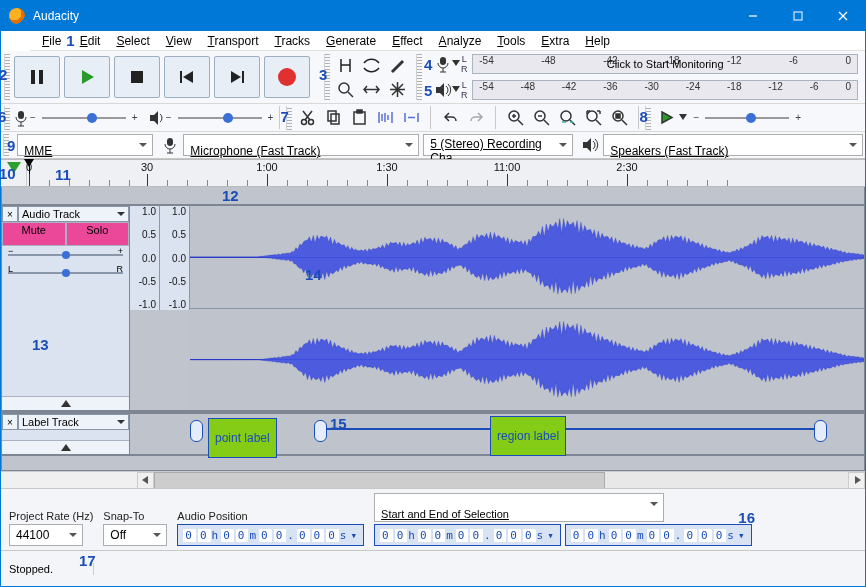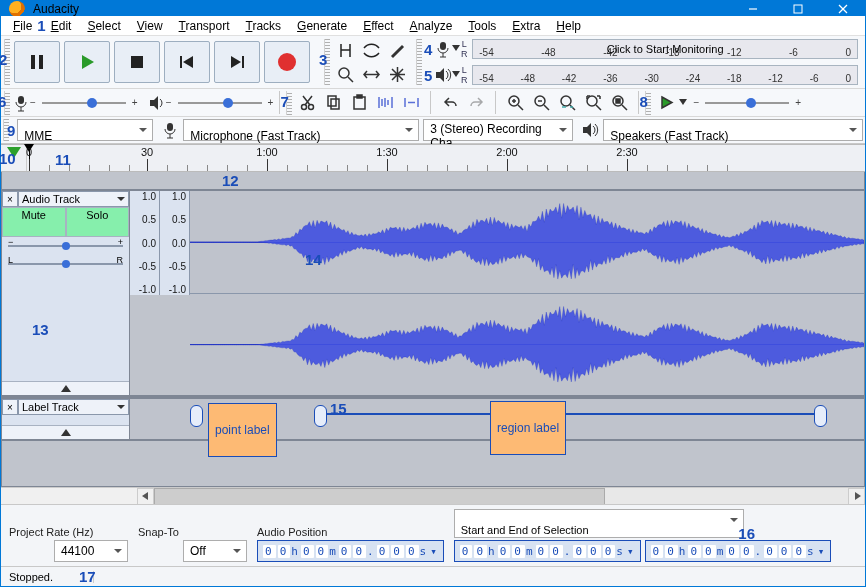--- a/index.html
+++ b/index.html
@@ -1,110 +1,110 @@
 <!DOCTYPE html>
 <html><head>
 <meta charset="utf-8">
 <style>
   * { box-sizing: border-box; margin: 0; padding: 0; }
   body { font-family: "Segoe UI", Tahoma, sans-serif; font-size: 12px; background: #fff; user-select: none; }
   .window { width: 866px; height: 587px; border: 1px solid #0078d7; display: flex; flex-direction: column; }
   
-  .titlebar { height: 15px; background: #0078d7; color: #000000; display: flex; align-items: center; }
+  .titlebar { height: 30px; background: #0078d7; color: #ffffff; display: flex; align-items: center; }
   .titlebar .app-icon { width: 16px; height: 16px; margin: 0 8px; background: radial-gradient(circle at 35% 35%, #ffb020 0 45%, #e07000 46% 70%, #0078d7 71%); border-radius: 50%; }
   .titlebar .title { flex: 1; font-size: 12px; }
   .win-btn { width: 45px; height: 30px; display: flex; align-items: center; justify-content: center; color: #fff; font-size: 12px; }
   
-  .menubar { height: 20px; display: flex; align-items: center; padding: 4px 4px; background: #fff; border-bottom: 1px solid #e0e0e0; }
+  .menubar { height: 20px; display: flex; align-items: center; padding: 4px 4px; background: #fff; border-bottom: 1px solid #e0e0e0; margin-left: 29px; }
   .menu-item { padding: 1px 8px; font-size: 12px; }
   .menu-item u { text-decoration: underline; }
   
   .tool-area { background: #f6f8fb; border-bottom: 1px solid #c8c8c8; }
   .tool-row { display: flex; align-items: stretch; }
   .tool-section { display: flex; align-items: center; padding: 2px 3px; position: relative; }
   .grip { width: 6px; background: repeating-linear-gradient(0deg, #b0b0b0 0 1px, transparent 1px 3px); margin-right: 2px; border-left: 1px solid #d0d0d0; cursor: move; }
   .annot { position: absolute; font-size: 15px; font-weight: 700; color: #1a4db8; z-index: 5; pointer-events: none; }
   
   .tbtn { width: 46px; height: 42px; background: #e8eef6; border: 1px solid #9daec0; border-radius: 2px; margin: 2px; display: flex; align-items: center; justify-content: center; }
   .tbtn svg { width: 20px; height: 20px; }
   .rec-dot { width: 18px; height: 18px; border-radius: 50%; background: #e03030; }
   
   .sbtn { width: 26px; height: 24px; border: 1px solid transparent; border-radius: 2px; display: flex; align-items: center; justify-content: center; margin: 0; }
   .sbtn svg { width: 17px; height: 17px; stroke: #333; stroke-width: 1.5; fill: none; }
   .sbtn .fill { fill: #333; }
   .sgrid { display: grid; grid-template-columns: repeat(3, 26px); grid-auto-rows: 24px; }
   
   .meter { display: flex; flex-direction: column; justify-content: center; gap: 2px; flex: 1; padding: 2px 4px; position: relative; height: 24px; }
-  .meter-row { border: 1px solid #a8b4c0; height: 20px; display: flex; align-items: flex-end; justify-content: space-between; padding: 0 6px; font-size: 10px; color: #333; background: #e8e8ee; overflow: hidden; }
+  .meter-row { border: 1px solid #a8b4c0; height: 20px; display: flex; align-items: flex-start; justify-content: space-between; padding: 0 6px; font-size: 10px; color: #333; background: #e8e8ee; overflow: hidden; }
   .meter-click { position: absolute; left: 0; right: 0; top: 50%; transform: translateY(-50%); text-align: center; font-size: 11px; color: #000; pointer-events: none; }
   .mic-ico, .spk-ico { width: 18px; height: 18px; }
   .LR { font-size: 9px; line-height: 10px; width: 8px; color: #335; text-align: center; }
   
   .hslider { width: 84px; height: 14px; position: relative; margin: 0 6px; }
   .hslider:before { content: ""; position: absolute; left: 0; right: 0; top: 6px; height: 2px; background: #999; }
   .hslider .thumb { position: absolute; top: 2px; width: 10px; height: 10px; background: #3a6fd8; border-radius: 50%; }
   .pm { font-size: 10px; color: #444; }
   
   .dev-row { display: flex; align-items: center; padding: 2px; background: #f6f8fb; border-top: 1px solid #d8d8d8; }
-  .combo { height: 22px; border: 1px solid #adadad; background: #fff; display: flex; align-items: center; padding: 12px 18px 0 6px; font-size: 12px; position: relative; }
+  .combo { height: 22px; border: 1px solid #adadad; background: #fff; display: flex; align-items: center; padding: 12px 18px 0 6px; font-size: 12px; position: relative; text-decoration: underline; }
   .combo:after { content: ""; position: absolute; right: 5px; top: 8px; border: 4px solid transparent; border-top-color: #555; }
   
   .ruler-row { display: flex; background: #eef0f4; border-top: 1px solid #bbb; border-bottom: 1px solid #bbb; height: 28px; position: relative; }
   .ruler-pin { width: 26px; display: flex; align-items: flex-start; justify-content: center; padding-top: 2px; border-right: 1px solid #ccc; }
   .pin-tri { width: 0; height: 0; border-left: 7px solid transparent; border-right: 7px solid transparent; border-top: 11px solid #2ca02c; }
   .ruler { flex: 1; position: relative; font-size: 11px; }
   .ruler .maj { position: absolute; top: 14px; bottom: 0; border-left: 1px solid #333; }
   .ruler .lab { position: absolute; top: 1px; transform: translateX(-50%); color: #111; }
   .playhead { position: absolute; top: 0; bottom: 0; width: 1px; background: #000; }
   .playhead:before { content: ""; position: absolute; top: -1px; left: -5px; width: 0; height: 0; border-left: 5px solid transparent; border-right: 5px solid transparent; border-bottom: 8px solid #000; transform: rotate(180deg); }
   
   .tracks { flex: 1; background: #c0c4cc; border: 1px solid #7e8694; border-top: none; overflow: hidden; display: flex; flex-direction: column; }
   .track { display: flex; border-top: 2px solid #7e8694; border-bottom: 2px solid #7e8694; }
   .track-panel { width: 128px; background: #dbe3f0; border-right: 1px solid #7e8694; display: flex; flex-direction: column; font-size: 11px; position: relative; }
   .tp-row { display: flex; }
   .tp-close { width: 16px; height: 16px; display: flex; align-items: center; justify-content: center; border: 1px solid #8a97ab; background: #eef2f9; font-size: 10px; cursor: pointer; }
   .tp-title { flex: 1; background: #eef2f9; border: 1px solid #8a97ab; height: 16px; display: flex; align-items: center; justify-content: space-between; padding: 0 3px; cursor: pointer; }
   .tp-title:after { content: ""; border: 4px solid transparent; border-top-color: #333; margin-top: 3px; }
   .ms-row { display: flex; }
-  .msbtn { flex: 1; text-align: center; border: 1px solid #a8b2c2; background: #86efac; height: 30px; line-height: 15px; cursor: pointer; }
+  .msbtn { flex: 1; text-align: center; border: 1px solid #a8b2c2; background: #ec4899; height: 24px; line-height: 15px; cursor: pointer; }
   .mini-slider { margin: 3px 6px; height: 12px; position: relative; }
   .mini-slider:before { content: ""; position: absolute; left: 0; right: 0; top: 5px; height: 2px; background: #8a97ab; }
   .mini-slider .th { position: absolute; width: 8px; height: 8px; top: 2px; left: 50%; margin-left: -4px; background: #3a6fd8; border-radius: 50%; }
   .mini-slider .l { position: absolute; font-size: 9px; top: -3px; }
   .mini-slider .l.a { left: 0; } .mini-slider .l.b { right: 0; }
   .tp-info { font-size: 10px; color: #222; padding: 2px 4px; line-height: 12px; }
   .tp-collapse { border-top: 1px solid #a8b2c2; background: #eef2f9; text-align: center; height: 14px; cursor: pointer; }
   .tp-collapse svg { width: 10px; height: 8px; }
   
   .vscale { width: 30px; background: #dbe3f0; border-right: 1px solid #8a97ab; font-size: 10px; display: flex; flex-direction: column; justify-content: space-between; padding: 0 3px 0 0; text-align: right; color: #111; }
   
   .wave-cell { flex: 1; display: flex; flex-direction: column; }
   .channel { flex: 1; background: #bfc3cc; border-bottom: 1px solid #8a97ab; position: relative; overflow: hidden; }
   .channel:last-child { border-bottom: none; }
   .channel .midline { position: absolute; left: 0; right: 0; top: 50%; height: 1px; background: #3040c8; }
   .channel svg { position: absolute; inset: 0; width: 100%; height: 100%; }
   
   .label-body { flex: 1; background: #bfc3cc; position: relative; height: 40px; }
   .handle { width: 13px; height: 22px; border: 1px solid #1a4db8; background: #e6edfa; border-radius: 6px; position: absolute; }
-  .lbl-box { position: absolute; border: 1px solid #1a4db8; background: #fdba74; color: #1a4db8; padding: 19px 6px; font-size: 12px; white-space: nowrap; }
+  .lbl-box { position: absolute; border: 1px solid #1a4db8; background: #84cc16; color: #1a4db8; padding: 12px 6px; font-size: 12px; white-space: nowrap; }
   .region-line { position: absolute; top: 14px; height: 2px; background: #1a4db8; }
   
   .hscroll { height: 17px; background: #f0f0f0; border-top: 1px solid #ccc; display: flex; align-items: center; }
   .hscroll .lt, .hscroll .rt { width: 17px; height: 17px; display: flex; align-items: center; justify-content: center; background: #f0f0f0; border: 1px solid #ccc; }
   .hscroll .trk { flex: 1; background: #e8e8e8; height: 17px; position: relative; }
   .hscroll .th { position: absolute; left: 0; width: 65%; top: 0; bottom: 0; background: #cdcdcd; border: 1px solid #aaa; }
   
   .selbar { background: #f3f5f8; border-top: 1px solid #c8c8c8; padding: 4px 8px; display: flex; gap: 10px; align-items: flex-end; position: relative; }
   .selcol { display: flex; flex-direction: column; gap: 2px; }
   .selcol label { font-size: 11px; color: #222; }
-  .sel-combo { height: 22px; border: 1px solid #adadad; background: #fff; padding: 0 18px 0 6px; position: relative; display: flex; align-items: center; width: 74px; margin-left: 45px; }
+  .sel-combo { height: 22px; border: 1px solid #adadad; background: #fff; padding: 0 18px 0 6px; position: relative; display: flex; align-items: center; width: 74px; }
   .sel-combo:after { content: ""; position: absolute; right: 5px; top: 8px; border: 4px solid transparent; border-top-color: #555; }
   .timebox { height: 22px; background: #d7e2f2; border: 1px solid #1a4db8; padding: 0 4px; font-family: ui-monospace, Consolas, monospace; font-size: 11px; letter-spacing: 2px; color: #1a4db8; display: flex; align-items: center; }
   .timebox span.d { background: #fff; padding: 0 2px; margin: 0 1px; color: #1a4db8; border-radius: 1px; }
-  .status { height: 20px; background: #f3f5f8; border-top: 1px solid #c8c8c8; display: flex; align-items: center; padding: 4px 8px; font-size: 11px; position: relative; }
+  .status { height: 36px; background: #f3f5f8; border-top: 1px solid #c8c8c8; display: flex; align-items: center; padding: 4px 8px; font-size: 11px; position: relative; }
   .status .cell { border-right: 1px solid #ccc; padding-right: 40px; margin-right: 6px; }
   .vsep { width: 1px; background: #c8c8c8; align-self: stretch; margin: 2px 3px; }
 </style>
 </head>
 <body>
 
 <div class="window">
 
   <div class="titlebar">
     <div class="app-icon"></div>
@@ -409,21 +409,21 @@
           <span>MME</span>
         </div>
       <svg class="mic-ico" style="margin:0 4px 0 8px" viewBox="0 0 18 18">
           <rect x="6" y="2" width="6" height="8" rx="3" fill="#333"></rect>
           <path d="M4 8a5 5 0 0010 0M9 13v4M6 17h6" stroke="#333" fill="none"></path>
         </svg>
       <div class="combo" style="width:236px">
           <span>Microphone (Fast Track)</span>
         </div>
       <div class="combo" style="width:150px;margin-left:4px">
-          <span>3 (Stereo) Recording Cha</span>
+          <span>5 (Stereo) Recording Cha</span>
         </div>
       <svg class="spk-ico" style="margin:0 4px 0 8px" viewBox="0 0 18 18">
           <polygon points="2,6 6,6 10,2 10,16 6,12 2,12" fill="#333"></polygon>
           <path d="M12 5a5 5 0 010 8M14 3a8 8 0 010 12" stroke="#333" fill="none"></path>
         </svg>
       <div class="combo" style="flex:1">
           <span>Speakers (Fast Track)</span>
         </div>
     </div>
   </div>
@@ -458,21 +458,21 @@
         <div class="maj" style="left: 320px; top: 20px; border-color: rgb(136, 136, 136);"></div>
         <div class="maj" style="left: 340px; top: 20px; border-color: rgb(136, 136, 136);"></div>
         <div class="maj" style="left: 360px;"></div>
         <div class="lab" style="left: 360px;">1:30</div>
         <div class="maj" style="left: 380px; top: 20px; border-color: rgb(136, 136, 136);"></div>
         <div class="maj" style="left: 400px; top: 20px; border-color: rgb(136, 136, 136);"></div>
         <div class="maj" style="left: 420px; top: 20px; border-color: rgb(136, 136, 136);"></div>
         <div class="maj" style="left: 440px; top: 20px; border-color: rgb(136, 136, 136);"></div>
         <div class="maj" style="left: 460px; top: 20px; border-color: rgb(136, 136, 136);"></div>
         <div class="maj" style="left: 480px;"></div>
-        <div class="lab" style="left: 480px;">2:00</div>
+        <div class="lab" style="left: 480px;">11:00</div>
         <div class="maj" style="left: 500px; top: 20px; border-color: rgb(136, 136, 136);"></div>
         <div class="maj" style="left: 520px; top: 20px; border-color: rgb(136, 136, 136);"></div>
         <div class="maj" style="left: 540px; top: 20px; border-color: rgb(136, 136, 136);"></div>
         <div class="maj" style="left: 560px; top: 20px; border-color: rgb(136, 136, 136);"></div>
         <div class="maj" style="left: 580px; top: 20px; border-color: rgb(136, 136, 136);"></div>
         <div class="maj" style="left: 600px;"></div>
         <div class="lab" style="left: 600px;">2:30</div>
         <div class="maj" style="left: 620px; top: 20px; border-color: rgb(136, 136, 136);"></div>
         <div class="maj" style="left: 640px; top: 20px; border-color: rgb(136, 136, 136);"></div>
         <div class="maj" style="left: 660px; top: 20px; border-color: rgb(136, 136, 136);"></div>

